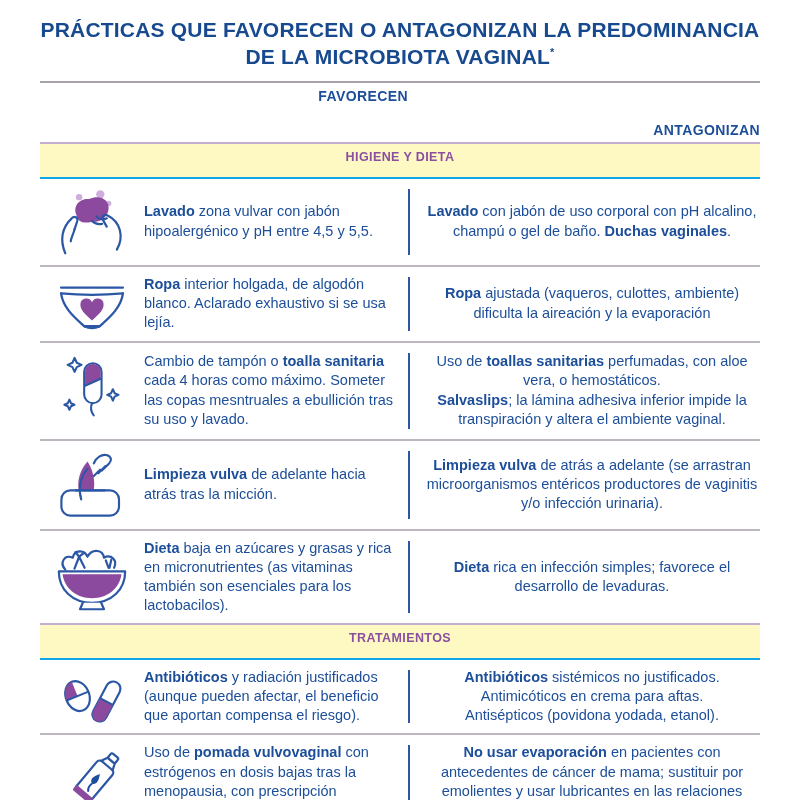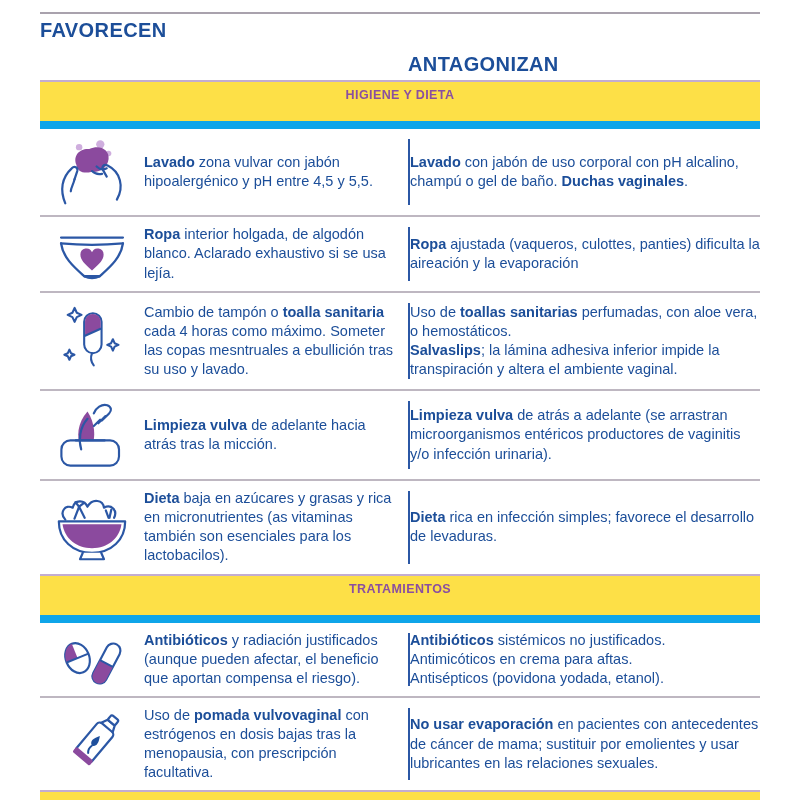--- a/index.html
+++ b/index.html
@@ -11,48 +11,50 @@
   .page{padding:12px 40px 0 40px;}
   .title{
     color:#17498f;font-size:21px;font-weight:bold;text-align:center;
     line-height:1.3;margin:4px 0 10px 0;white-space:pre-line;letter-spacing:.2px;
   }
   .title sup{font-size:11px;}
   .col-headers{
     display:flex;border-top:2px solid #a9a2ad;padding:5px 0 4px 0;
   }
   .col-headers .col{
-    color:#1c4e99;font-weight:bold;font-size:20px;text-align:left;letter-spacing:.4px;
+    color:#1c4e99;font-weight:bold;font-size:14px;text-align:right;letter-spacing:.4px;
   }
   .col-fav{flex:0 0 368px;}
   .col-ant{flex:1;margin-top:34px;}
   .band{
-    background:#fde047;border-top:2px solid #c3add0;border-bottom:8px solid #0ea5e9;
-    text-align:center;padding:3px 0 18px 0;
+    background:#fef9c3;border-top:2px solid #c3add0;border-bottom:2px solid #0ea5e9;
+    text-align:center;padding:3px 0 12px 0;
   }
   .band span{
     color:#8a4fa0;font-weight:bold;font-size:12.5px;letter-spacing:.4px;
   }
   .row{display:flex;align-items:center;padding:8px 0;border-bottom:2px solid #beb7c1;}
   .row.last{border-bottom:none;}
   #table{border-bottom:2px solid #a9a2ad;}
   .icon-cell{flex:0 0 104px;display:flex;align-items:center;justify-content:center;align-self:center;}
   .cell{
     color:#1c4e99;font-size:14.5px;line-height:1.32;white-space:pre-line;align-self:center;
   }
   .cell b{font-weight:bold;}
   .fav-cell{flex:0 0 252px;padding-right:12px;}
   .vdiv{width:0;border-left:2px solid #2b57a5;align-self:stretch;margin:2px 0;}
-  .ant-cell{flex:1;}
+  .ant-cell{flex:1;padding-left:14px;text-align:center;}
   svg{display:block;}
 </style>
 </head>
 <body>
 
 <div class="page">
+  <h1 class="title"><span>PRÁCTICAS QUE FAVORECEN O ANTAGONIZAN LA PREDOMINANCIA
+DE LA MICROBIOTA VAGINAL</span><sup>*</sup></h1>
 
   <div class="col-headers">
     <div class="col col-fav">FAVORECEN</div>
     <div class="col col-ant">ANTAGONIZAN</div>
   </div>
 
   <div id="table">
       <div class="band"><span>HIGIENE Y DIETA</span></div>
       <div class="row">
         <div class="icon-cell">
@@ -81,21 +83,21 @@
               <path d="M8,13 h64"></path>
               <path d="M8,19 q32,3 64,0"></path>
               <path d="M8,19 C10,34 22,44 32,53 h16 C58,44 70,34 72,19"></path>
               <path d="M32,53 q8,4 16,0"></path>
             </g>
             <path d="M40,47 C32,40 28,36 28,30.5 a6.2,6.2 0 0 1 12,-2.2 a6.2,6.2 0 0 1 12,2.2 C52,36 48,40 40,47 Z" fill="#8b4a9e"></path>
           </svg>
         </div>
         <div class="cell fav-cell"><b>Ropa</b><span> interior holgada, de algodón blanco. Aclarado exhaustivo si se usa lejía.</span></div>
         <div class="vdiv"></div>
-        <div class="cell ant-cell"><b>Ropa</b><span> ajustada (vaqueros, culottes, panties) dificulta la aireación y la evaporación</span></div>
+        <div class="cell ant-cell"><b>Ropa</b><span> ajustada (vaqueros, culottes, ambiente) dificulta la aireación y la evaporación</span></div>
       </div>
       <div class="row">
         <div class="icon-cell">
           <svg width="66" height="80" viewBox="0 0 72 92">
             <g fill="none" stroke="#2b57a5" stroke-width="2.4" stroke-linecap="round" stroke-linejoin="round">
               <path d="M16,8 l2.5,5.5 5.5,2.5 -5.5,2.5 -2.5,5.5 -2.5,-5.5 -5.5,-2.5 5.5,-2.5 z"></path>
               <path d="M10,56 l1.8,4 4,1.8 -4,1.8 -1.8,4 -1.8,-4 -4,-1.8 4,-1.8 z"></path>
               <path d="M60,44 l2,4.5 4.5,2 -4.5,2 -2,4.5 -2,-4.5 -4.5,-2 4.5,-2 z"></path>
               <rect x="27" y="14" width="20" height="46" rx="10" fill="#fff"></rect>
             </g>

